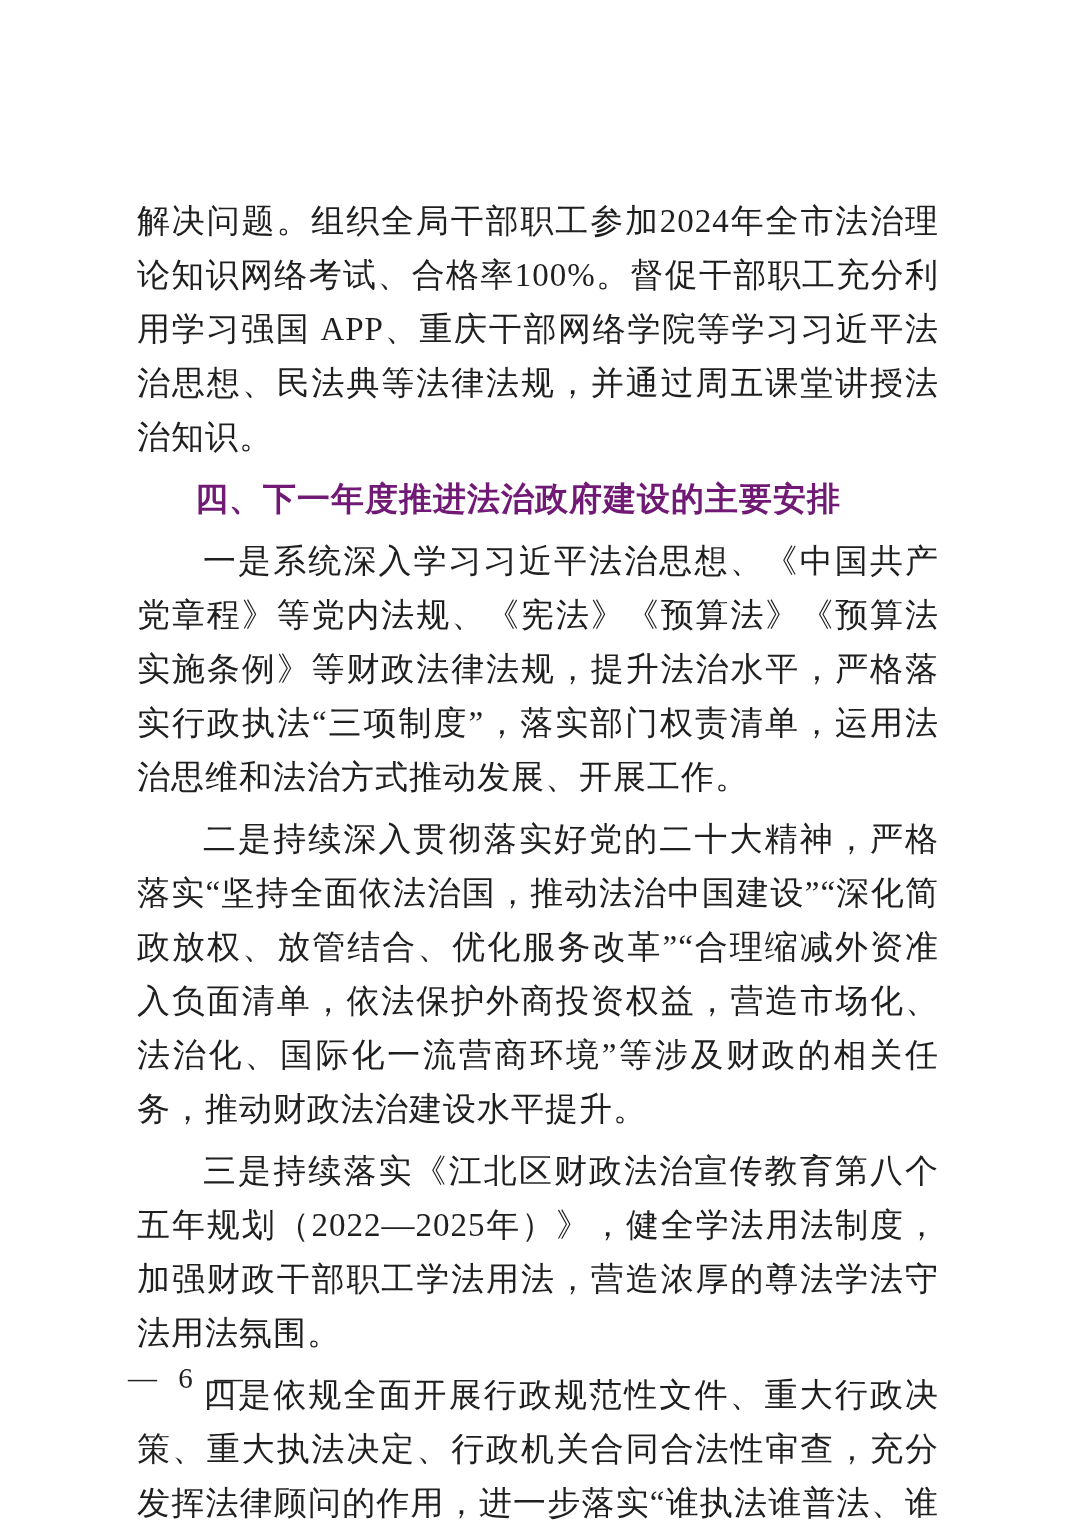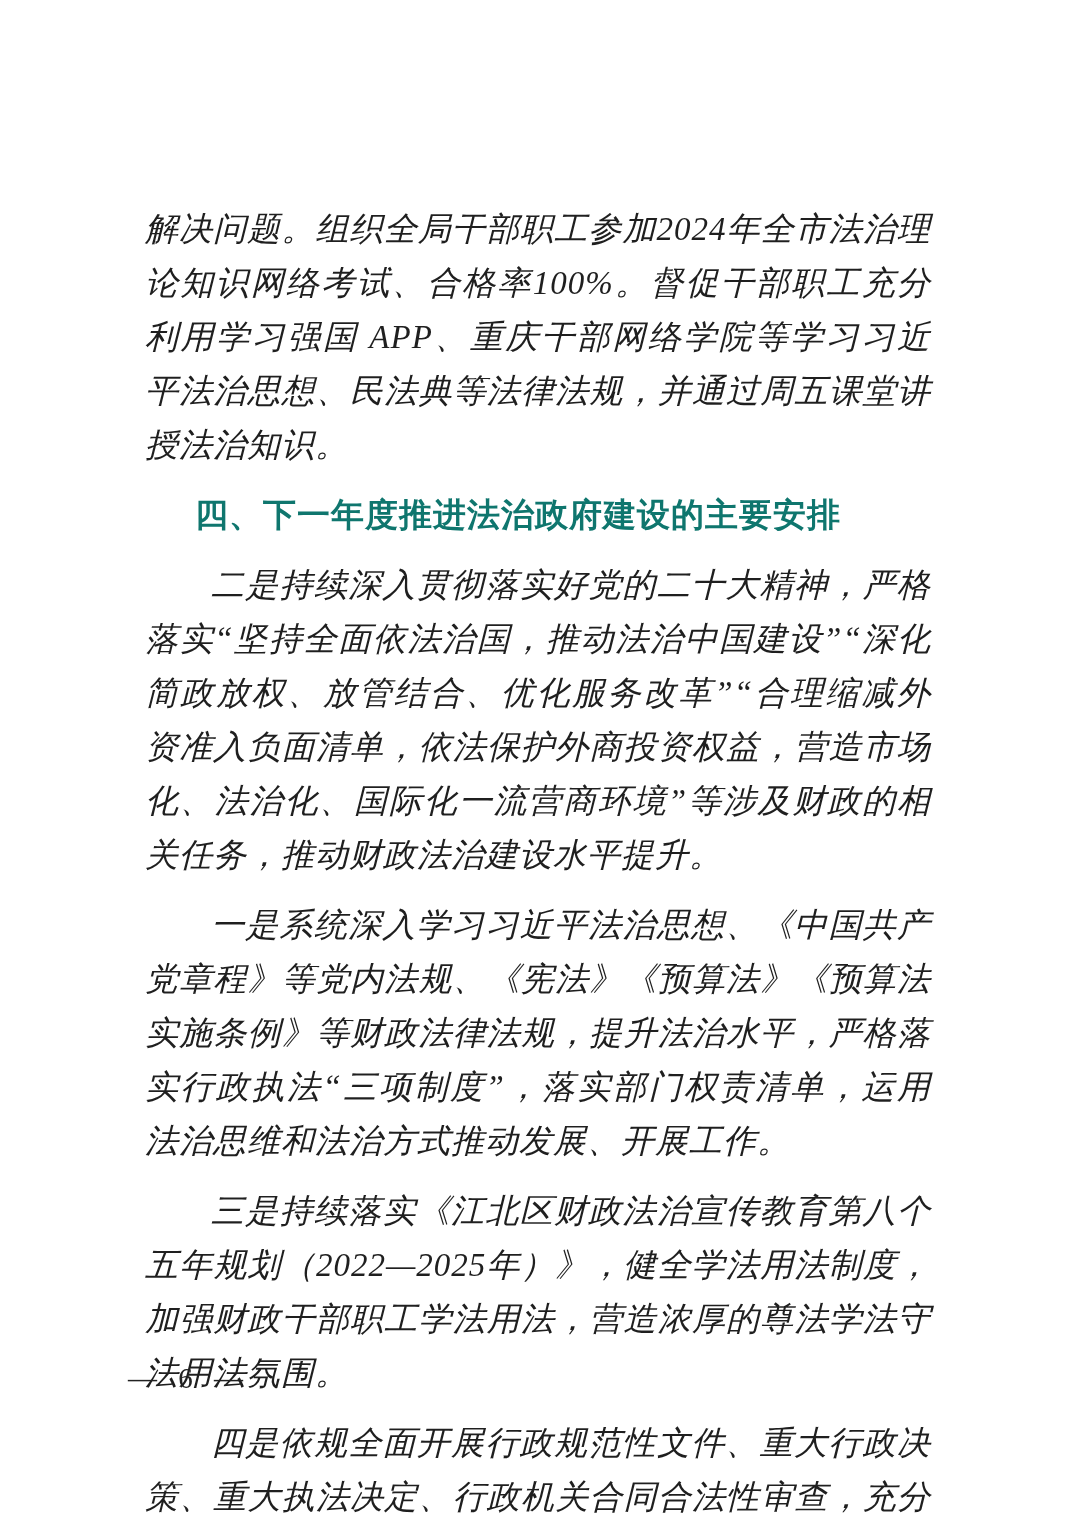--- a/index.html
+++ b/index.html
@@ -20,57 +20,56 @@
     position: absolute;
     left: 129px;
     top: 186px;
     width: 818px;
     font-size: 33px;
     line-height: 54px;
     text-align: justify;
     letter-spacing: 1px;
   }
   .content p {
-    margin: 16px;
+    margin: 8px;
     padding: 0;
     text-indent: 2em;
-    font-style: italic;
   }
   .content p.continuation {
     text-indent: 0;
   }
   .section-heading {
     margin: 0;
     padding: 0;
     font-family: "Liberation Sans", "DejaVu Sans", sans-serif;
     font-weight: 700;
     font-size: 33px;
     line-height: 54px;
     text-indent: 2em;
     text-align: left;
-    color: #0f766e;
+    color: #701a75;
     letter-spacing: 1px;
   }
   .page-footer {
     position: absolute;
     left: 128px;
     top: 1358px;
     font-size: 29px;
     line-height: 40px;
     color: #222222;
     letter-spacing: 7px;
     font-family: "Liberation Serif", "DejaVu Serif", serif;
   }
 </style>
 </head>
 <body>
 
 <div class="page">
   <div class="content">
     <p class="continuation">解决问题。组织全局干部职工参加2024年全市法治理论知识网络考试、合格率100%。督促干部职工充分利用学习强国 APP、重庆干部网络学院等学习习近平法治思想、民法典等法律法规，并通过周五课堂讲授法治知识。</p>
     <h2 class="section-heading">四、下一年度推进法治政府建设的主要安排</h2>
+    <p>一是系统深入学习习近平法治思想、《中国共产党章程》等党内法规、《宪法》《预算法》《预算法实施条例》等财政法律法规，提升法治水平，严格落实行政执法“三项制度”，落实部门权责清单，运用法治思维和法治方式推动发展、开展工作。</p>
     <p>二是持续深入贯彻落实好党的二十大精神，严格落实“坚持全面依法治国，推动法治中国建设”“深化简政放权、放管结合、优化服务改革”“合理缩减外资准入负面清单，依法保护外商投资权益，营造市场化、法治化、国际化一流营商环境”等涉及财政的相关任务，推动财政法治建设水平提升。</p>
-    <p>一是系统深入学习习近平法治思想、《中国共产党章程》等党内法规、《宪法》《预算法》《预算法实施条例》等财政法律法规，提升法治水平，严格落实行政执法“三项制度”，落实部门权责清单，运用法治思维和法治方式推动发展、开展工作。</p>
     <p>三是持续落实《江北区财政法治宣传教育第八个五年规划（2022—2025年）》，健全学法用法制度，加强财政干部职工学法用法，营造浓厚的尊法学法守法用法氛围。</p>
     <p>四是依规全面开展行政规范性文件、重大行政决策、重大执法决定、行政机关合同合法性审查，充分发挥法律顾问的作用，进一步落实“谁执法谁普法、谁管理谁普法、谁服务谁普法”普法责任制，持续加强信息公开和财政法治宣传。</p>
   </div>
   <div class="page-footer">— 6 —</div>
 </div>
 
 </body></html>

